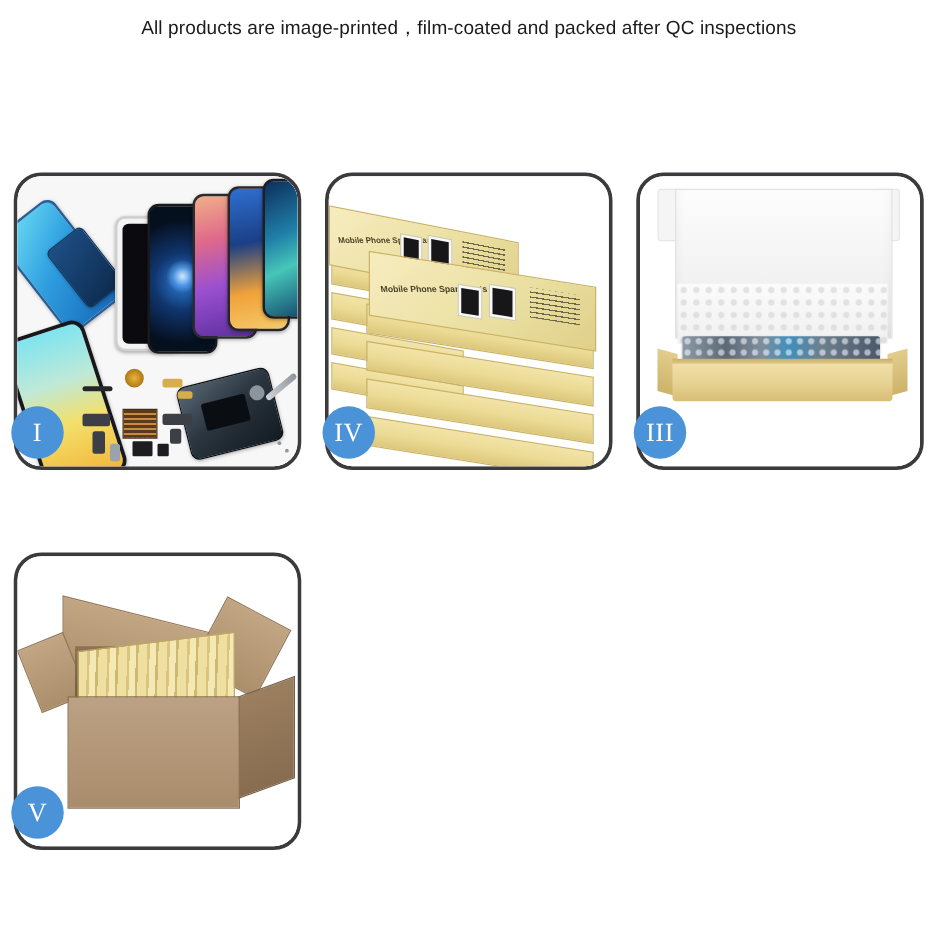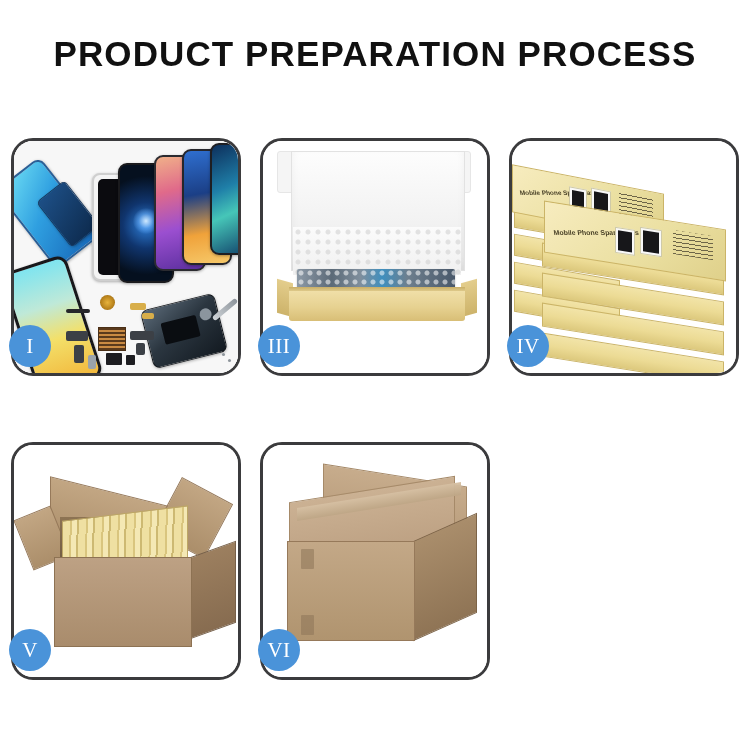--- a/index.html
+++ b/index.html
@@ -361,21 +361,21 @@
   }
   .s-tab {
     position:absolute; width:13px; height:20px;
     background:rgba(140,116,88,.55); border-radius:1px;
   }
 </style>
 </head>
 <body>
 
 <div id="header">
-  <h1 id="page-title">PRODUCT PREPARATION PROCESS</h1>
+  <p id="page-subtitle">All products are image-printed，film-coated and packed after QC inspections</p>
 </div>
 
 <div id="panel-grid">
 
   <div class="panel">
     <div class="panel-clip">
       <div class="p1-bg"></div>
       <div class="phone-fan">
         <div class="ph ph-a"></div>
         <div class="ph ph-a2"></div>
@@ -406,35 +406,20 @@
         <div class="part screw" style="left:214px; top:218px;"></div>
         <div class="part tool" style="left:196px; top:166px;"></div>
       </div>
     </div>
     <div class="badge">I</div>
   </div>
 
 
   <div class="panel">
     <div class="panel-clip">
-      <div class="m-lid-l"></div>
-      <div class="m-lid-r"></div>
-      <div class="m-lid"></div>
-      <div class="m-foam"></div>
-      <div class="m-side-l"></div>
-      <div class="m-side-r"></div>
-      <div class="m-content"></div>
-      <div class="m-rim"></div>
-      <div class="m-front"></div>
-    </div>
-    <div class="badge">III</div>
-  </div>
-
-  <div class="panel">
-    <div class="panel-clip">
       <div class="stack">
 
         <div class="sbox" style="left:2px;  top:74px;  width:104px; height:20px; transform:skewY(10deg);"></div>
         <div class="sbox" style="left:2px;  top:102px; width:104px; height:20px; transform:skewY(10deg);"></div>
         <div class="sbox" style="left:2px;  top:130px; width:104px; height:20px; transform:skewY(10deg);"></div>
         <div class="sbox" style="left:2px;  top:158px; width:104px; height:20px; transform:skewY(10deg);"></div>
 
         <div class="sbox" style="left:30px; top:116px; width:180px; height:22px; transform:skewY(9deg);"></div>
         <div class="sbox" style="left:30px; top:146px; width:180px; height:22px; transform:skewY(9deg);"></div>
         <div class="sbox" style="left:30px; top:176px; width:180px; height:22px; transform:skewY(9deg);"></div>
@@ -463,38 +448,41 @@
             </div>
           <div class="sbox-lines" style="left:128px; top:8px; width:40px; height:24px;"></div>
         </div>
       </div>
     </div>
     <div class="badge">IV</div>
   </div>
 
   <div class="panel">
     <div class="panel-clip">
+      <div class="m-lid-l"></div>
+      <div class="m-lid-r"></div>
+      <div class="m-lid"></div>
+      <div class="m-foam"></div>
+      <div class="m-side-l"></div>
+      <div class="m-side-r"></div>
+      <div class="m-content"></div>
+      <div class="m-rim"></div>
+      <div class="m-front"></div>
+    </div>
+    <div class="badge">III</div>
+  </div>
+
+  <div class="panel">
+    <div class="panel-clip">
       <div class="c-flap" style="left:36px; top:46px; width:116px; height:66px; transform:skewY(14deg);"></div>
       <div class="c-flap" style="left:150px; top:42px; width:56px; height:60px; transform:rotate(28deg);"></div>
       <div class="c-flap" style="left:8px;  top:66px; width:38px; height:52px; transform:rotate(-22deg);"></div>
       <div class="c-inner"></div>
       <div class="c-goods"></div>
       <div class="c-flap" style="left:140px; top:116px; width:72px; height:16px; transform:skewY(-18deg);"></div>
       <div class="c-side"></div>
       <div class="c-body"></div>
     </div>
     <div class="badge">V</div>
   </div>
 
-  <div class="panel">
-    <div class="panel-clip">
-      <div class="s-top2"></div>
-      <div class="s-top"></div>
-      <div class="s-tape"></div>
-      <div class="s-right"></div>
-      <div class="s-front"></div>
-      <div class="s-tab" style="left:38px; top:104px;"></div>
-      <div class="s-tab" style="left:38px; top:170px;"></div>
-    </div>
-    <div class="badge">VI</div>
-  </div>
 
 </div>
 
 </body></html>

